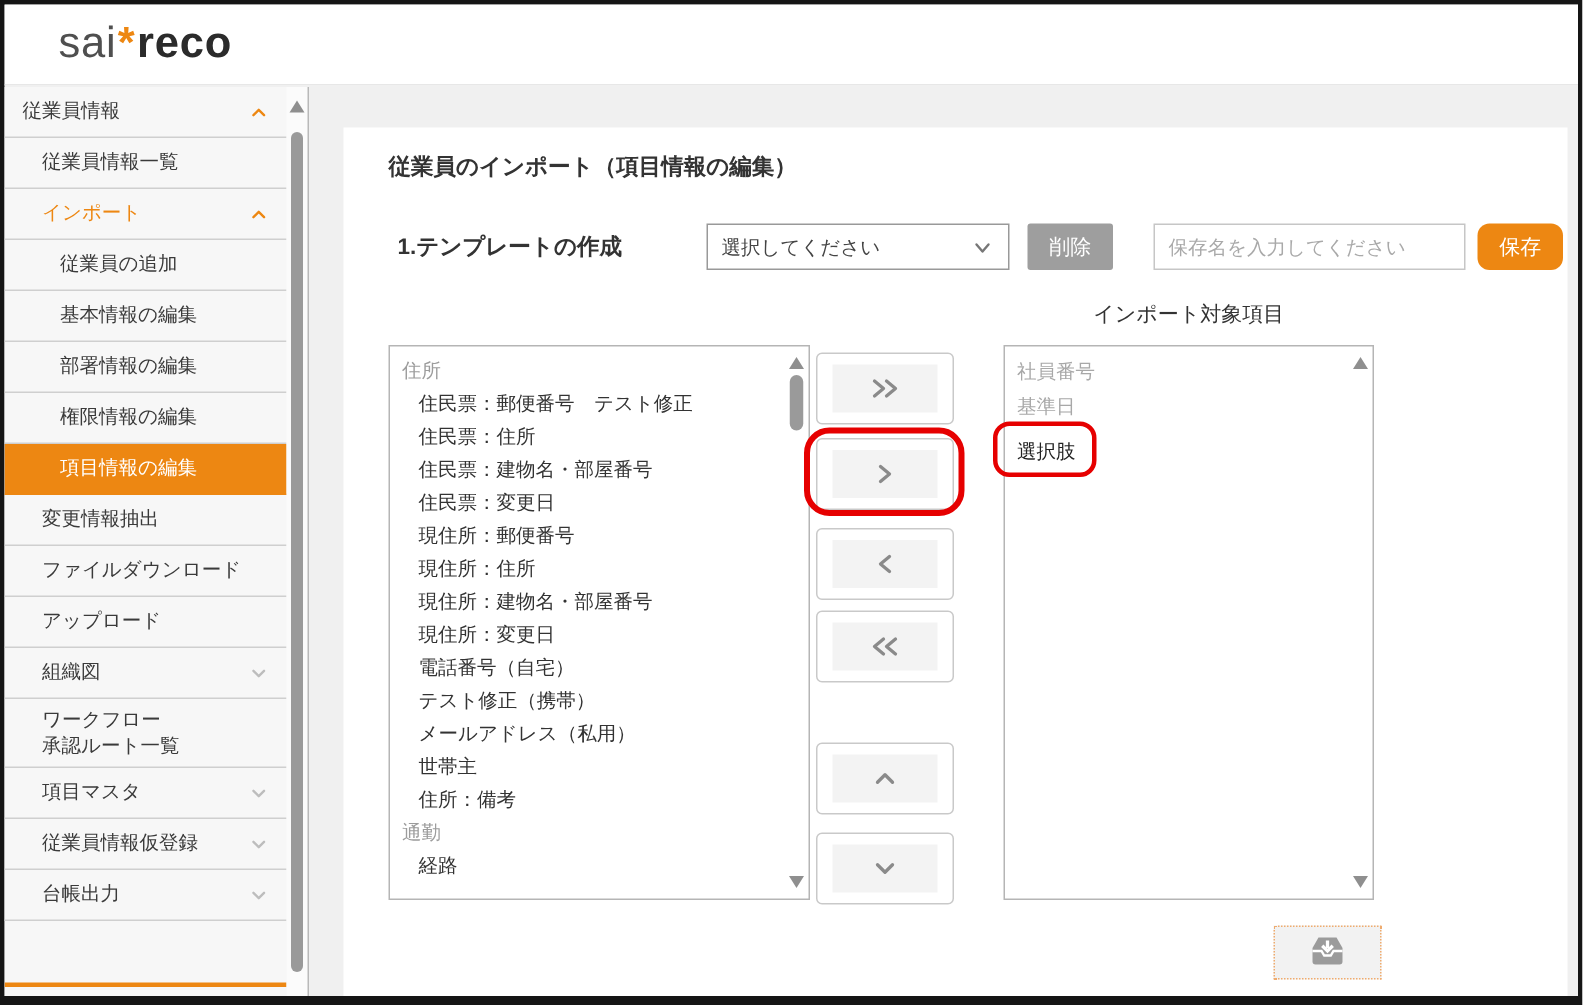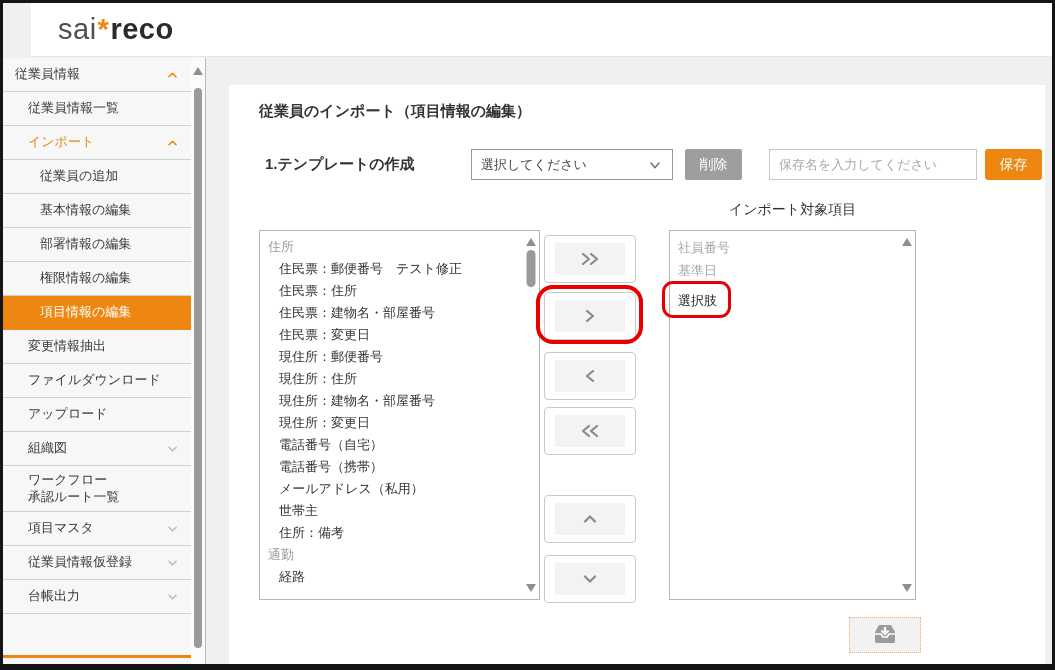--- a/index.html
+++ b/index.html
@@ -1,20 +1,20 @@
 <!DOCTYPE html>
 <html style="--accent: #ed8712; --gray-btn: #9e9e9e; --red: #e60000;"><head>
 <meta charset="utf-8">
 <style>
   * { margin:0; padding:0; box-sizing:border-box; }
   body { font-family:"Liberation Sans","DejaVu Sans",sans-serif; background:#fff; }
   .frame { position:relative; width:1055px; height:670px; border:3px solid #151515; border-bottom-width:6px; background:#f0f0f0; overflow:hidden; }
 
   
-  .header { position:absolute; top:0; left:0; right:0; height:54px; background:#fff; border-bottom:1px solid #e7e7e7; display:flex; align-items:center; padding-left:27px;margin-left:28px; }
+  .header { position:absolute; top:0; left:0; right:0; height:54px; background:#fff; border-bottom:1px solid #e7e7e7; display:flex; align-items:center; padding-left:36px; }
   .logo { font-size:29px; display:flex; align-items:baseline; letter-spacing:.5px; }
   .logo .sai  { color:#4f4f4f; font-weight:400; }
   .logo .star { color:var(--accent,#ed8712); font-weight:700; margin:0 1px; }
   .logo .reco { color:#2b2b2b; font-weight:800; }
 
   
   .sidebar { position:absolute; top:55px; left:0; width:188px; bottom:0; background:#f7f7f7; }
   .side-item { position:relative; min-height:34px; display:flex; align-items:center; border-bottom:1px solid #cfcfcf; font-size:13px; color:#3a3a3a; cursor:pointer; background:#f7f7f7; }
   .side-item.lvl0 { padding-left:12px; }
   .side-item.lvl1 { padding-left:25px; }
@@ -36,21 +36,21 @@
   
   .panel { position:absolute; left:226px; top:82px; width:816px; height:579px; background:#fff; }
   .page-title    { position:absolute; left:30px; top:17px;  font-size:15px; font-weight:bold; color:#333; }
   .section-label { position:absolute; left:36px; top:70px;  font-size:15px; font-weight:bold; color:#333; }
 
   .dropdown { position:absolute; left:242px; top:64px; width:202px; height:31px; background:#fff; border:1px solid #999; display:flex; align-items:center; padding:0 9px; font-size:13px; color:#444; cursor:pointer; }
   .dropdown-chev { margin-left:auto; display:flex; }
   .btn-delete { position:absolute; left:456px; top:64px; width:57px; height:31px; background:var(--gray-btn,#9e9e9e); color:#fff; font-size:14px; border:none; border-radius:2px; display:flex; align-items:center; justify-content:center; cursor:pointer; }
   .name-input { position:absolute; left:540px; top:64px; width:208px; height:31px; border:1px solid #c6c6c6; padding:0 9px; font-size:13px; color:#333; font-family:inherit; }
   .name-input::placeholder { color:#a9a9a9; }
-  .btn-save { position:absolute; left:756px; top:64px; width:57px; height:31px; background:var(--accent,#ed8712); color:#fff; font-size:14px; border:none; border-radius:3px; display:flex; align-items:center; justify-content:center; cursor:pointer; }
+  .btn-save { position:absolute; left:756px; top:64px; width:57px; height:31px; background:var(--accent,#ed8712); color:#fff; font-size:14px; border:none; border-radius:8px; display:flex; align-items:center; justify-content:center; cursor:pointer; }
 
   .target-title { position:absolute; left:440px; top:116px; width:247px; text-align:center; font-size:14px; font-weight:500; color:#333; }
 
   
   .listbox { position:absolute; top:145px; height:370px; background:#fff; border:1px solid #b5b5b5; }
   .listbox.source { left:30px;  width:281px;font-family:Liberation Serif, serif; }
   .listbox.target { left:440px; width:247px; }
   .list-items { position:absolute; top:5px; left:0; right:18px; bottom:5px; overflow:hidden; }
   .list-row { font-size:13px; line-height:22px; color:#333; white-space:nowrap; overflow:hidden; cursor:default; }
   .list-row.category { color:#9c9c9c; padding-left:8px; }
@@ -200,21 +200,21 @@
           <div class="list-row category">住所</div>
           <div class="list-row item">住民票：郵便番号　テスト修正</div>
           <div class="list-row item">住民票：住所</div>
           <div class="list-row item">住民票：建物名・部屋番号</div>
           <div class="list-row item">住民票：変更日</div>
           <div class="list-row item">現住所：郵便番号</div>
           <div class="list-row item">現住所：住所</div>
           <div class="list-row item">現住所：建物名・部屋番号</div>
           <div class="list-row item">現住所：変更日</div>
           <div class="list-row item">電話番号（自宅）</div>
-          <div class="list-row item">電話番号（携帯）</div>
+          <div class="list-row item">テスト修正（携帯）</div>
           <div class="list-row item">メールアドレス（私用）</div>
           <div class="list-row item">世帯主</div>
           <div class="list-row item">住所：備考</div>
           <div class="list-row category">通勤</div>
           <div class="list-row item">経路</div>
         </div>
       <div class="list-scroll">
         <div class="tri-up"></div>
         <div class="list-thumb"></div>
         <div class="tri-down"></div>

